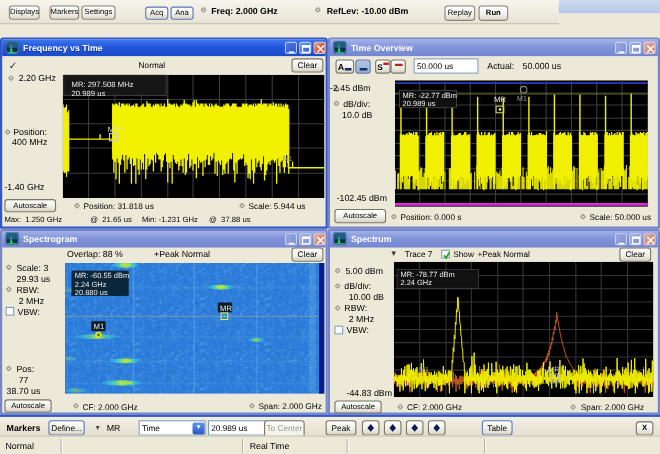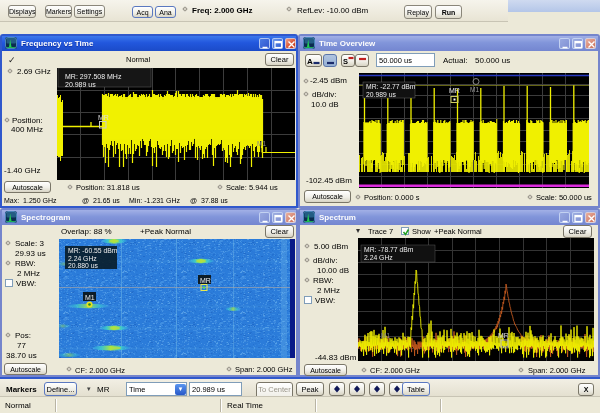--- a/index.html
+++ b/index.html
@@ -46,21 +46,21 @@
 
 <div class="toolbar">
 <div class="btn" style="left:8px;top:5px;width:28px;height:13px;line-height:12px;font-size:7px">Displays</div>
 <div class="btn" style="left:45px;top:5px;width:27px;height:13px;line-height:12px;font-size:7px">Markers</div>
 <div class="btn" style="left:74px;top:5px;width:31px;height:13px;line-height:12px;font-size:7px">Settings</div>
 <div class="bbtn" style="left:132px;top:6px;width:21px;height:12px;line-height:11px;font-size:7px">Acq</div>
 <div class="bbtn" style="left:155px;top:6px;width:21px;height:12px;line-height:11px;font-size:7px">Ana</div>
 <div class="spin" style="left:183px;top:7px"></div>
 <div class="lbl" style="left:192px;top:6px;font-weight:bold">Freq: 2.000 GHz</div>
 <div class="spin" style="left:287px;top:7px"></div>
-<div class="lbl" style="left:297px;top:6px;font-weight:normal">RefLev: -10.00 dBm</div>
+<div class="lbl" style="left:297px;top:6px;font-weight:bold">RefLev: -10.00 dBm</div>
 <div class="btn" style="left:404px;top:5px;width:28px;height:14px;line-height:13px;font-size:7px">Replay</div>
 <div class="btn" style="left:435px;top:5px;width:27px;height:14px;line-height:13px;font-size:7px;font-weight:bold">Run</div>
 </div>
 
 <div class="panel" style="left:0;top:34px;width:298px;height:174px"></div>
 <div class="tbar" style="left:2px;top:36px;width:294px">
 <svg class="abs" style="left:3px;top:1px" width="12" height="12" viewBox="0 0 12 12">
       <rect width="12" height="12" rx="2.5" fill="#0b2c50"></rect>
       <rect x="1.5" y="1" width="9.5" height="5.5" rx="1" fill="#2e6e96" opacity="0.75"></rect>
       <path d="M1.5 10.5 L4 10 L5.2 2.6 L6.5 10 L10.5 10.5 Z" fill="#22cc58"></path>
@@ -76,21 +76,21 @@
         <path d="M1 2.5h6.5" stroke="#fff" stroke-width="1.6"></path>
       </svg></span>
 <span class="wb wb-cls" style="left:283px"><svg width="9" height="9" style="margin:1px">
         <path d="M1.5 1.5l6 6M7.5 1.5l-6 6" stroke="#fff" stroke-width="1.4"></path>
       </svg></span>
 </div>
 <div class="lbl" style="left:8px;top:55px;color:#222;font-size:9px">✓</div>
 <div class="lbl" style="left:126px;top:55px;font-size:7.5px">Normal</div>
 <div class="gbtn" style="left:265px;top:53px;width:29px;height:13px;line-height:12px">Clear</div>
 <div class="spin" style="left:8px;top:69px"></div>
-<div class="lbl" style="left:17px;top:67px">2.69 GHz</div>
+<div class="lbl" style="left:17px;top:67px">2.20 GHz</div>
 <div class="spin" style="left:5px;top:118px"></div>
 <div class="lbl" style="left:12px;top:116px">Position:</div>
 <div class="lbl" style="left:11px;top:125px">400 MHz</div>
 <div class="lbl" style="left:4px;top:166px">-1.40 GHz</div>
 <svg class="abs" style="left:57px;top:68px" width="238" height="112" viewBox="0 0 238 112">
 <rect width="238" height="112" fill="#000"></rect>
 <g stroke="#3c3c3c" stroke-width="1">
 <path d="M23.5 0V112M47.5 0V112M71.5 0V112M95.5 0V112M118.5 0V112M142.5 0V112M166.5 0V112M190.5 0V112M214.5 0V112"></path>
 <path d="M0 22.5H238M0 44.5H238M0 66.5H238M0 89.5H238"></path>
 </g>
@@ -148,21 +148,21 @@
       <text x="1" y="9" font-size="7.5" font-weight="bold" font-family="Liberation Sans" fill="#000">S</text>
       <path d="M6.5 3h5" stroke="#c22020" stroke-width="2.2"></path>
     </svg></div>
 <div class="gbtn" style="left:355px;top:54px;width:14px;height:13px"><svg width="12" height="11">
       <path d="M3 4h7" stroke="#c22020" stroke-width="2.2"></path>
     </svg></div>
 <div class="inp" style="left:376px;top:53px;width:59px;height:14px;line-height:13px">50.000 us</div>
 <div class="lbl" style="left:443px;top:56px">Actual:</div>
 <div class="lbl" style="left:475px;top:56px">50.000 us</div>
 <div class="spin" style="left:304px;top:79px"></div>
-<div class="lbl" style="left:310px;top:76px">-2.45 dBm</div>
+<div class="lbl" style="left:300px;top:76px">-2.45 dBm</div>
 <div class="spin" style="left:304px;top:92px"></div>
 <div class="lbl" style="left:312px;top:90px">dB/div:</div>
 <div class="lbl" style="left:311px;top:100px">10.0 dB</div>
 <div class="lbl" style="left:306px;top:176px">-102.45 dBm</div>
 <svg class="abs" style="left:359px;top:73px" width="230" height="115" viewBox="0 0 230 115">
 <rect width="230" height="115" fill="#000"></rect>
 <g stroke="#3c3c3c" stroke-width="1">
 <path d="M22.5 0V115M45.5 0V115M68.5 0V115M91.5 0V115M114.5 0V115M137.5 0V115M160.5 0V115M183.5 0V115M206.5 0V115"></path>
 <path d="M0 11.5H230M0 22.5H230M0 34.5H230M0 45.5H230M0 57.5H230M0 68.5H230M0 80.5H230M0 91.5H230M0 103.5H230"></path>
 </g>
@@ -1152,35 +1152,35 @@
 <div class="spin" style="left:519px;top:368px"></div>
 <div class="lbl" style="left:528px;top:366px;font-size:7.5px">Span: 2.000 GHz</div>
 
 <div class="abs" style="left:0;top:377px;width:600px;height:19px;background:linear-gradient(#f2efe4,#e4e0d0);border-top:2px solid #3058cc"></div>
 <div class="lbl" style="left:6px;top:385px;font-weight:bold;font-size:8px">Markers</div>
 <div class="gbtn" style="left:44px;top:382px;width:33px;height:14px;line-height:13px;border-color:#5a78c0">Define...</div>
 <div class="lbl" style="left:87px;top:385px;color:#444;font-size:7px">▾</div>
 <div class="lbl" style="left:97px;top:385px">MR</div>
 <div class="inp" style="left:126px;top:382px;width:61px;height:14px;line-height:13px">Time<span class="abs" style="left:48px;top:1px;width:11px;height:11px;background:linear-gradient(#5a96f0,#2858c8);border-radius:2px;color:#fff;font-size:6px;text-align:center;line-height:11px">▼</span></div>
 <div class="inp" style="left:189px;top:382px;width:53px;height:14px;line-height:13px">20.989 us</div>
-<div class="gbtn" style="left:256px;top:382px;width:37px;height:26px;line-height:13px;color:#9a968a">To Center</div>
+<div class="gbtn" style="left:240px;top:382px;width:37px;height:26px;line-height:13px;color:#9a968a">To Center</div>
 <div class="gbtn" style="left:296px;top:382px;width:28px;height:14px;line-height:13px">Peak</div>
 <div class="gbtn" style="left:329px;top:382px;width:16px;height:14px"><svg width="14" height="12">
       <path d="M7 2.5 L10 6 L7 9.5 L4 6 Z" fill="#101858"></path>
     </svg></div>
 <div class="gbtn" style="left:349px;top:382px;width:16px;height:14px"><svg width="14" height="12">
       <path d="M7 2.5 L10 6 L7 9.5 L4 6 Z" fill="#101858"></path>
     </svg></div>
 <div class="gbtn" style="left:369px;top:382px;width:16px;height:14px"><svg width="14" height="12">
       <path d="M7 2.5 L10 6 L7 9.5 L4 6 Z" fill="#101858"></path>
     </svg></div>
 <div class="gbtn" style="left:389px;top:382px;width:16px;height:14px"><svg width="14" height="12">
       <path d="M7 2.5 L10 6 L7 9.5 L4 6 Z" fill="#101858"></path>
     </svg></div>
-<div class="gbtn" style="left:402px;top:382px;width:28px;height:14px;line-height:13px;border-color:#5a78c0">Table</div>
+<div class="gbtn" style="left:438px;top:382px;width:28px;height:14px;line-height:13px;border-color:#5a78c0">Table</div>
 <div class="gbtn" style="left:578px;top:383px;width:16px;height:13px;line-height:12px;font-weight:bold;font-size:7px">X</div>
 
 <div class="abs" style="left:0;top:396px;width:600px;height:17px;background:#ece9d8;border-top:1px solid #c8c4b4">
 <div class="sep" style="left:55px"></div>
 <div class="sep" style="left:220px"></div>
 <div class="sep" style="left:315px"></div>
 <div class="sep" style="left:440px"></div>
 <div class="lbl" style="left:5px;top:4px">Normal</div>
 <div class="lbl" style="left:227px;top:4px">Real Time</div>
 </div>

